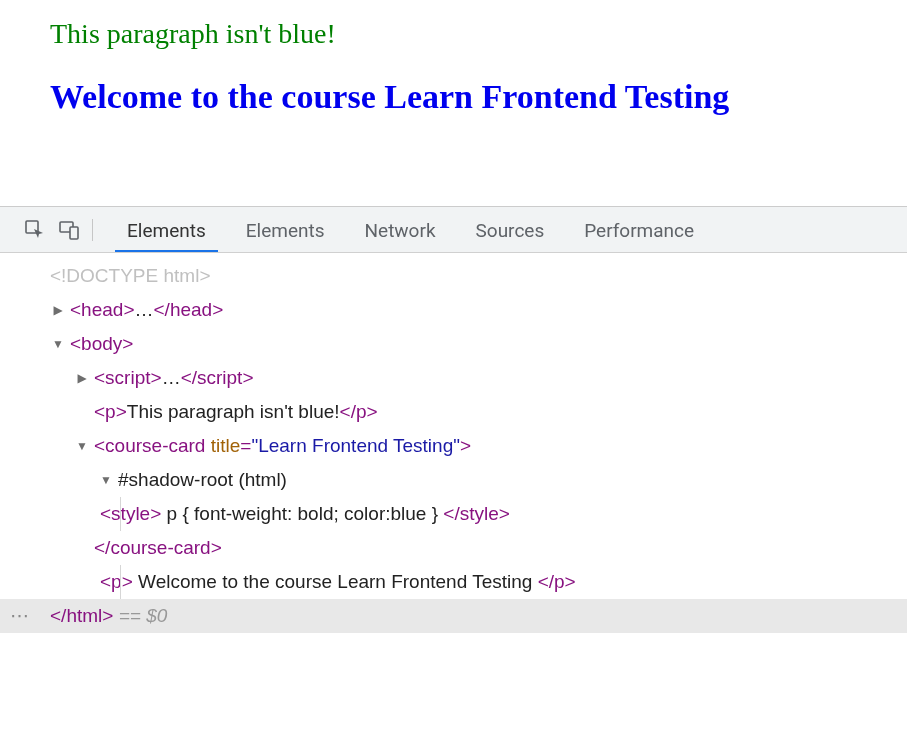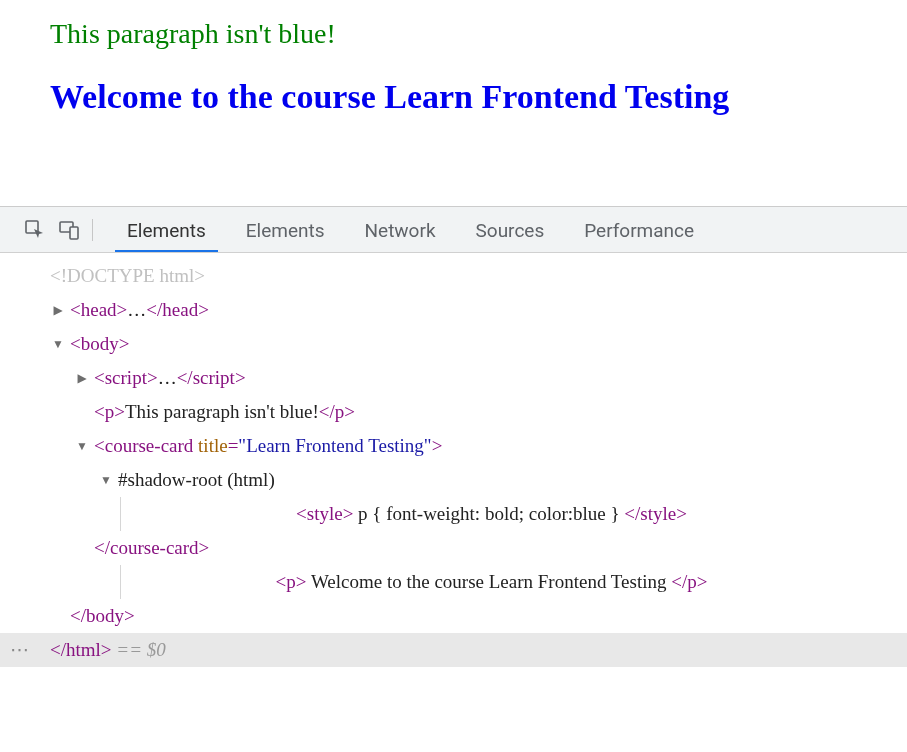--- a/index.html
+++ b/index.html
@@ -71,21 +71,21 @@
     .tab.active::after {
       content: "";
       position: absolute;
       left: 8px;
       right: 8px;
       bottom: -1px;
       height: 2px;
       background: #1a73e8;
     }
     .dom-tree {
-      font-family: Liberation Serif, serif;
+      font-family: Liberation Sans, sans-serif;
       font-size: 19px;
       line-height: 34px;
       padding: 6px 0 0 0;
       color: #222;
       white-space: nowrap;
       overflow: hidden;
     }
     .dom-line {
       padding-left: 50px;
       position: relative;
@@ -99,21 +99,21 @@
       user-select: none;
       width: 16px;
       text-align: center;
     }
     .i1 { padding-left: 70px; }
     .i1 .disclosure { left: 50px; }
     .i2 { padding-left: 94px; }
     .i2 .disclosure { left: 74px; }
     .i3 { padding-left: 118px; }
     .i3 .disclosure { left: 98px; }
-    .i4 { padding-left: 76px; text-align: center; }
+    .i4 { padding-left: 100px; }
     .shadow-line .bar {
       position: absolute;
       left: 120px;
       top: 0;
       bottom: 0;
       width: 1px;
       background: #d6d6d6;
     }
     .doctype { color: #c0c0c0; }
     .tagname { color: #881280; }
@@ -205,23 +205,20 @@
 
     <div class="dom-line i2">
       <span class="tagname">&lt;/<span>course-card</span>&gt;</span>
     </div>
 
     <div class="dom-line i4 shadow-line">
       <span class="bar"></span>
       <span class="tagname">&lt;<span>p</span>&gt;</span><span class="text"> Welcome to the course Learn Frontend Testing </span><span class="tagname">&lt;/<span>p</span>&gt;</span>
     </div>
 
-    <div class="dom-line i1">
-      <span class="tagname">&lt;/<span>body</span>&gt;</span>
-    </div>
 
     <div class="dom-line selected-line">
       <span class="ellipsis-gutter">⋯</span>
       <span class="tagname">&lt;/<span>html</span>&gt;</span>
       <span class="eqzero"> <span>== $0</span></span>
     </div>
 
   </div>
 </div>
 

